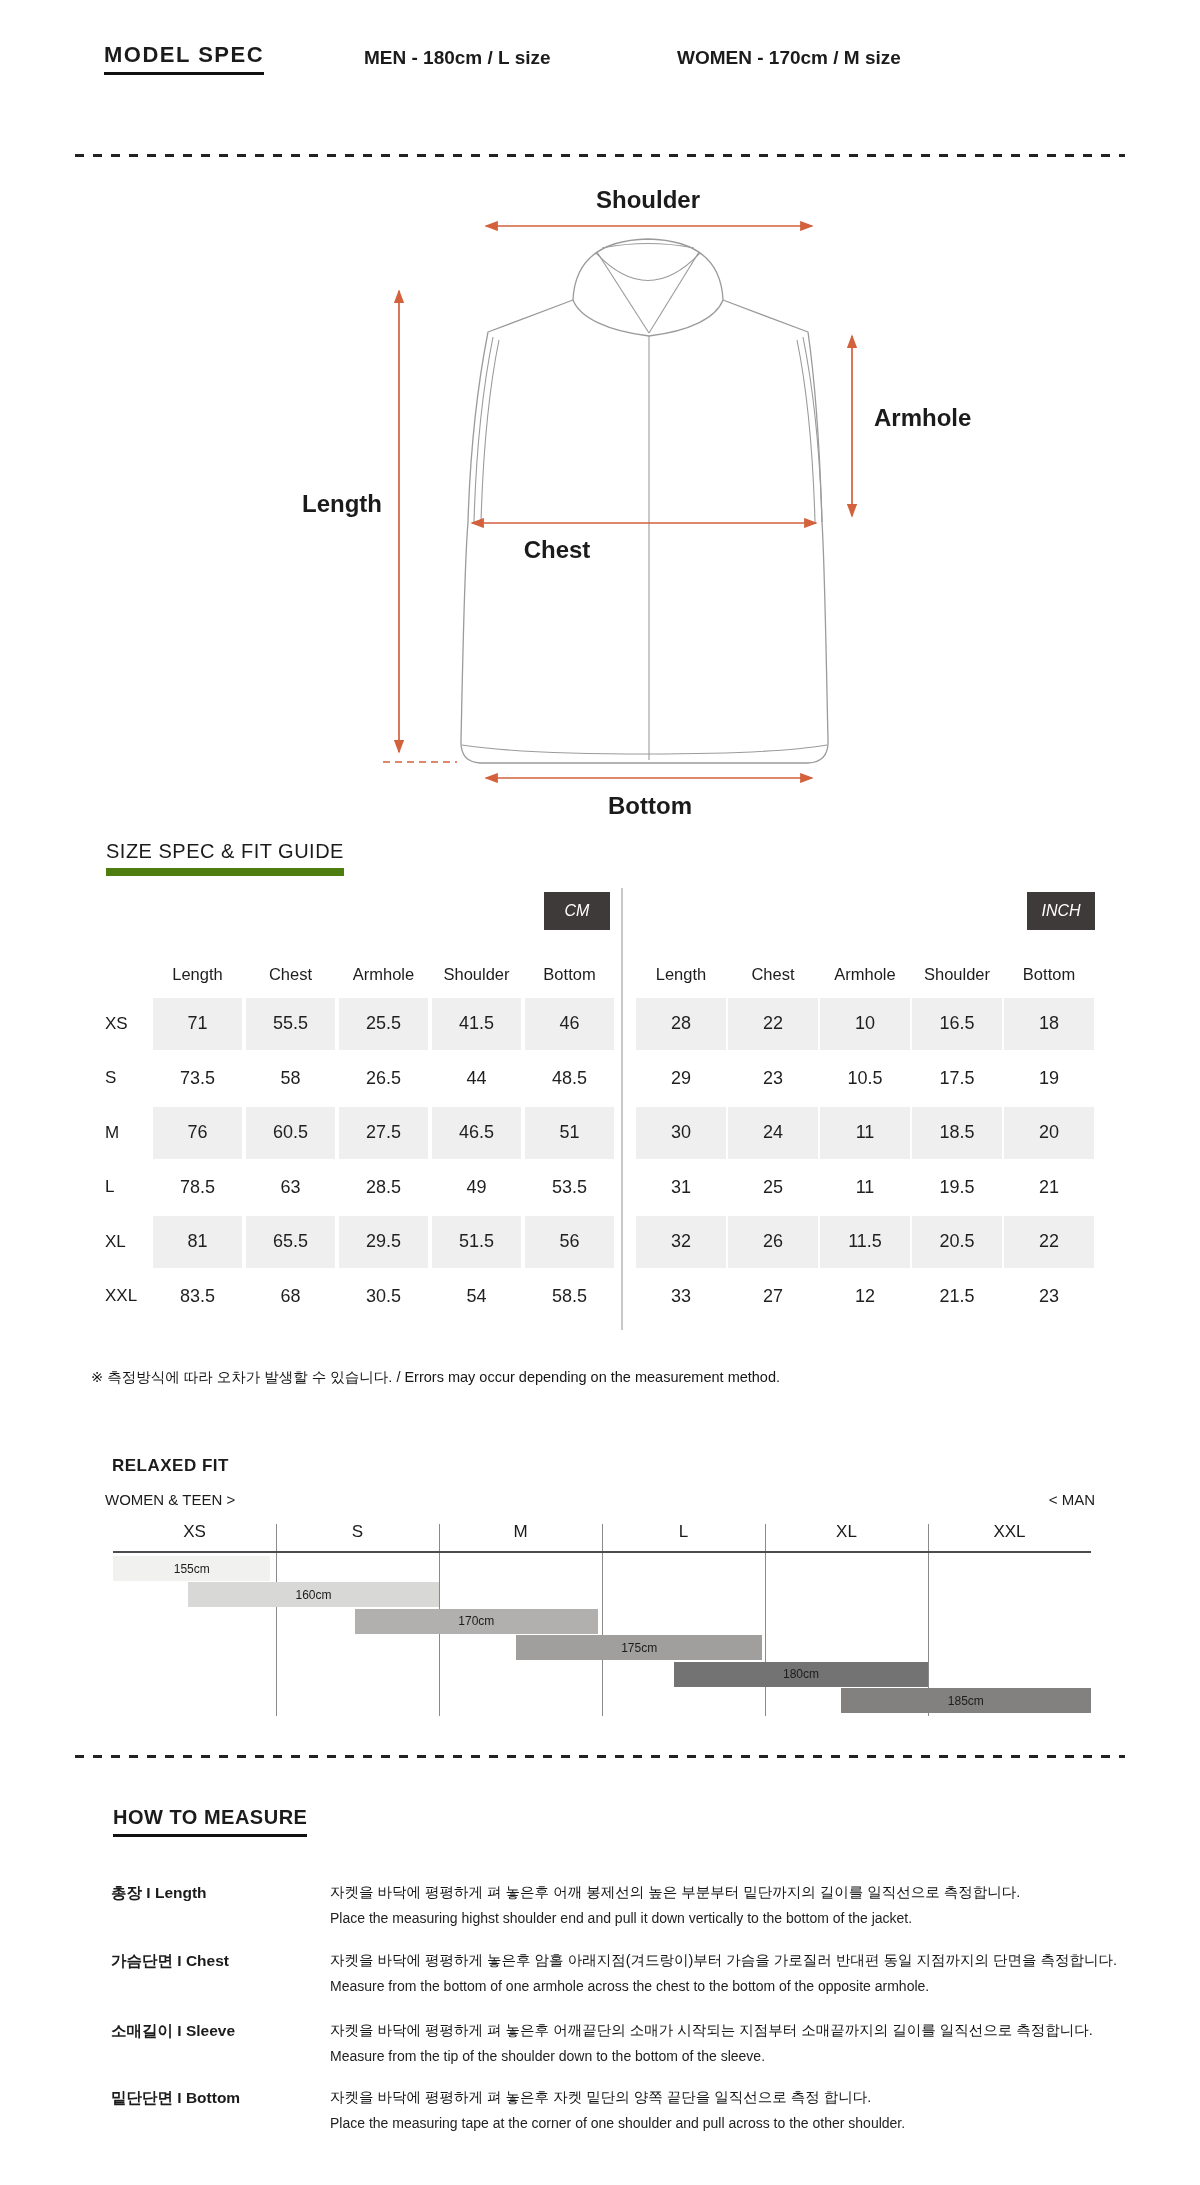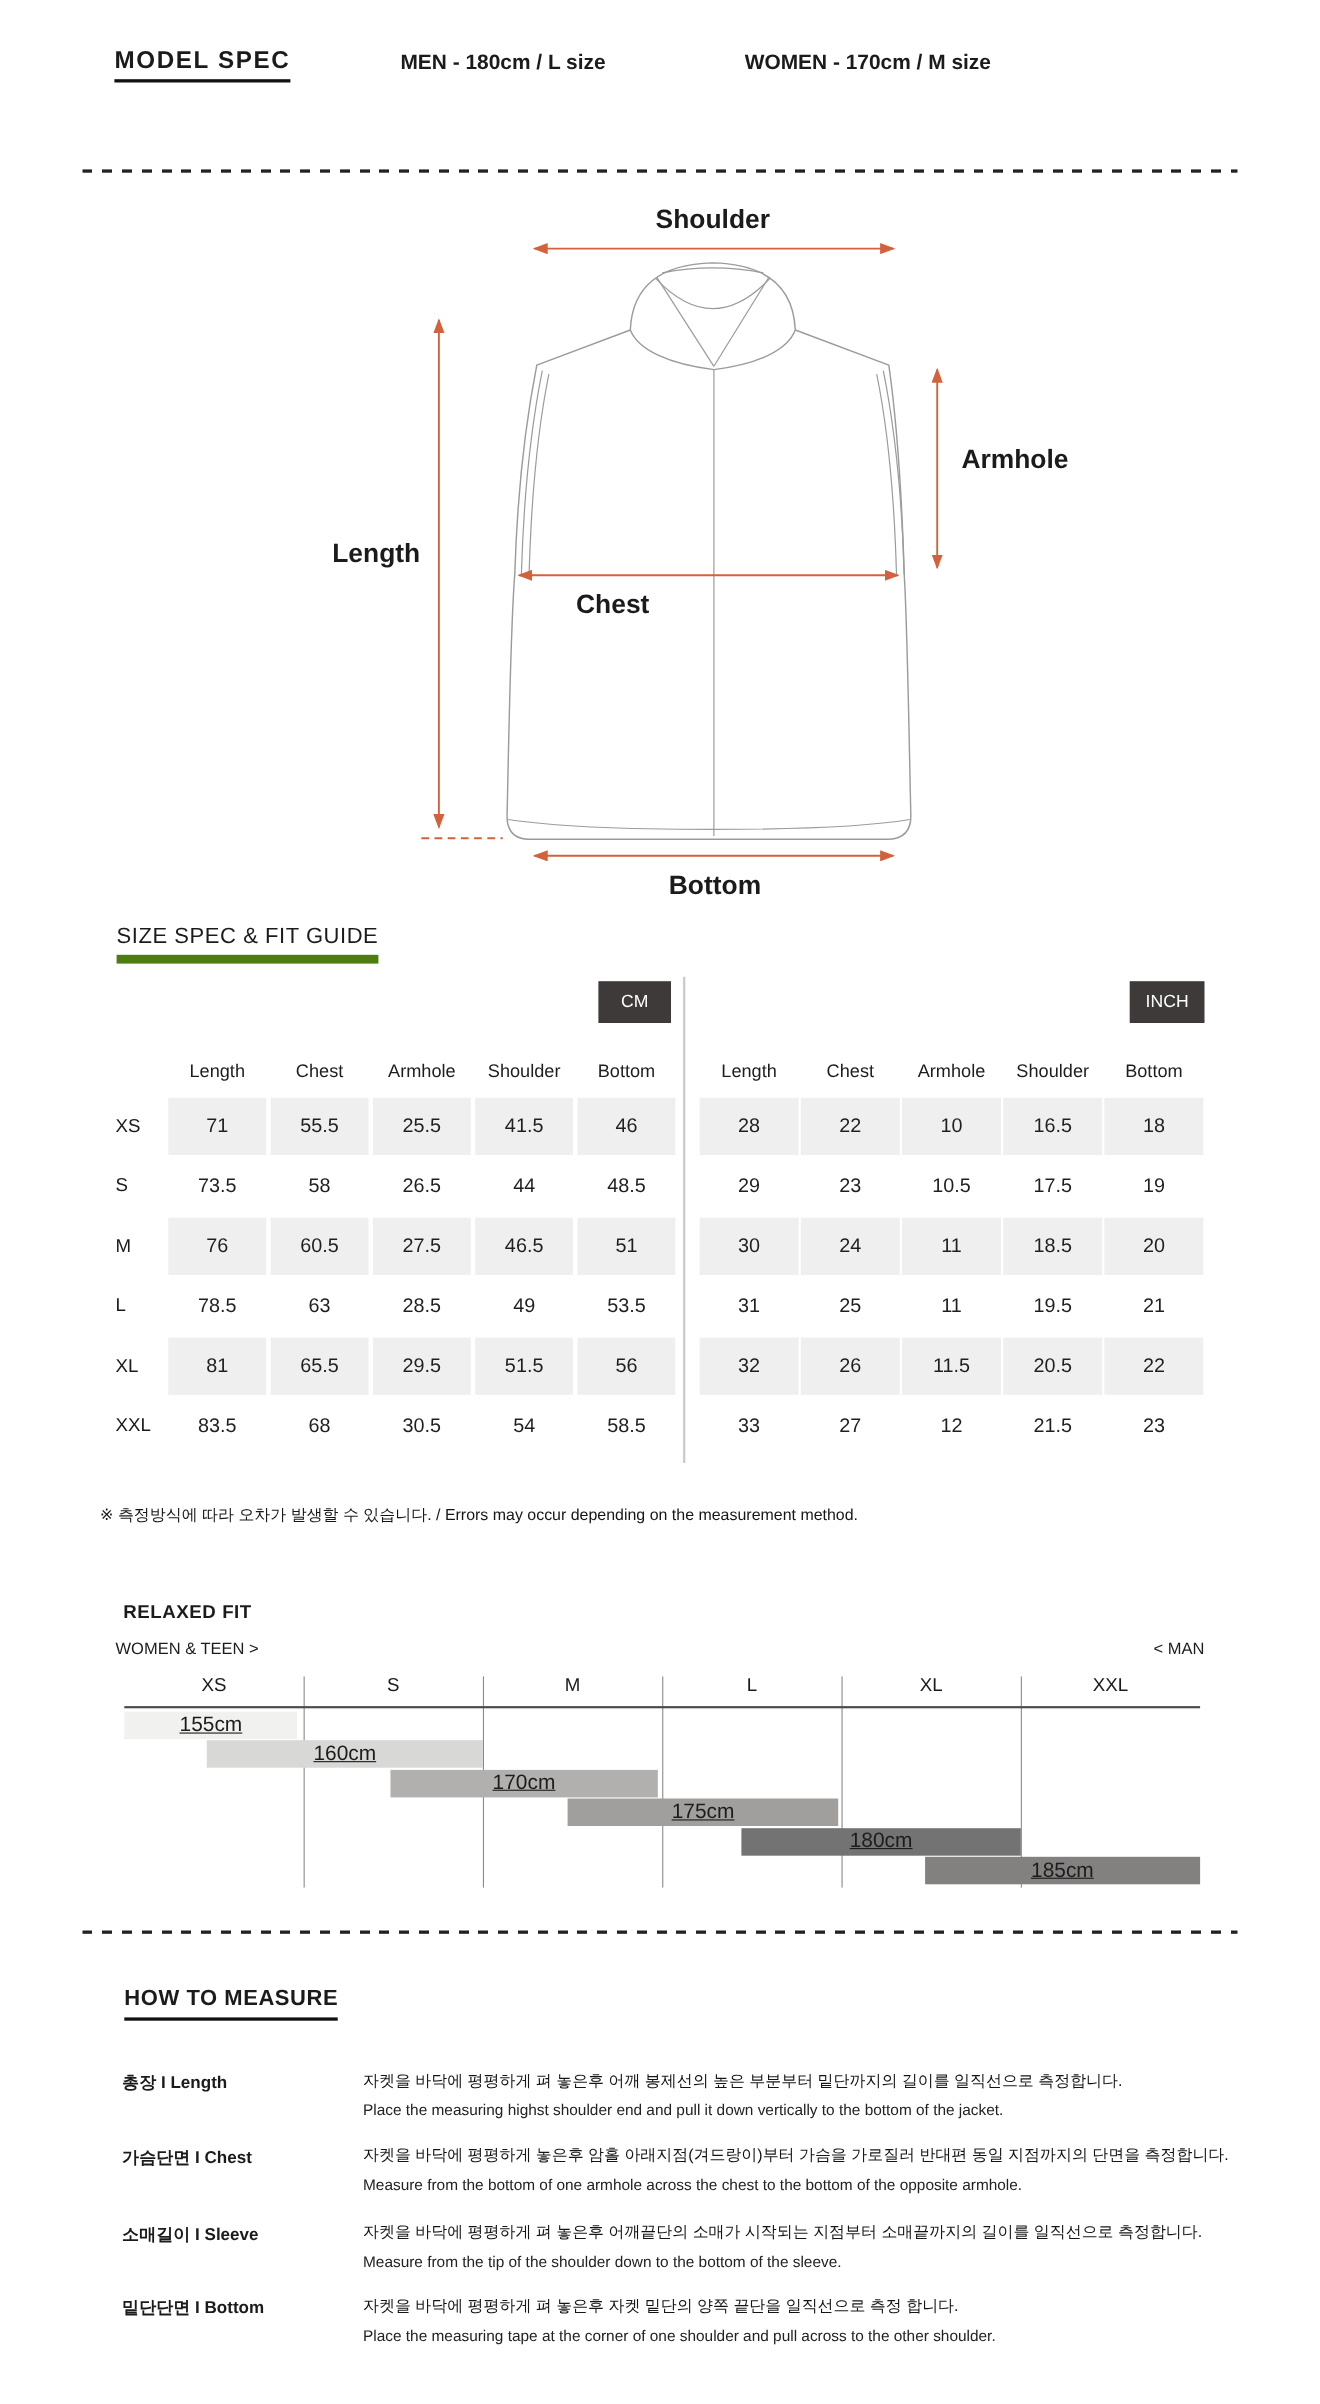--- a/index.html
+++ b/index.html
@@ -9,41 +9,41 @@
   .dashed{position:absolute;left:75px;width:1050px;height:3px;
           background:repeating-linear-gradient(90deg,#222 0 9px,transparent 9px 18px);}
   
   .title-big{position:absolute;font-weight:bold;border-bottom:3.5px solid #111;padding-bottom:4px;letter-spacing:1.5px;}
   .model-info{position:absolute;font-size:19px;font-weight:bold;margin-left:12px;}
   
   .diag-label{position:absolute;font-size:24px;font-weight:bold;color:#1b1b1b;}
   
   .sec-title{position:absolute;font-size:20px;font-weight:normal;border-bottom:8px solid #4d7c0f;padding-bottom:5px;letter-spacing:.5px;}
   .badge{position:absolute;top:892px;height:38px;background:#3d3a39;color:#fff;
-         display:flex;align-items:center;justify-content:center;font-size:16px;}
+         display:flex;align-items:center;justify-content:center;font-size:16px;font-style:italic;}
   .tbl{position:absolute;top:953px;display:grid;grid-template-rows:42px repeat(6,52px);row-gap:2.5px;}
   .tbl.cm{left:105px;grid-template-columns:44px repeat(5,89px);column-gap:4px;}
   .tbl.inch{left:636px;grid-template-columns:repeat(5,90px);column-gap:2px;}
   .tbl div{display:flex;align-items:center;justify-content:center;}
   .hc{font-size:16.5px;color:#1d1d1d;}
   .vc{font-size:18px;color:#1f1f1f;}
   .vc.sh{background:#efefef;}
   .szc{font-size:17px;justify-content:flex-start !important;}
   .vdiv{position:absolute;left:621px;top:888px;width:1.5px;height:442px;background:#c9c9c9;}
   .note{position:absolute;left:91px;top:1368px;font-size:14.5px;color:#161616;}
   
   .fit-title{position:absolute;left:112px;top:1456px;font-size:17px;font-weight:bold;letter-spacing:.5px;}
   .fit-sub{position:absolute;font-size:15px;color:#1b1b1b;}
   .fit-axis-labels{position:absolute;left:113px;top:1522px;width:978px;display:flex;}
   .fit-axis-labels span{width:163px;text-align:center;font-size:17px;}
   .fit-tick{position:absolute;top:1524px;width:1px;height:192px;background:#8a8a8a;}
   .fit-axis{position:absolute;left:113px;top:1551px;width:978px;height:2px;background:#4c4c4c;}
   .fit-bars{position:absolute;left:113px;top:1556px;width:978px;height:160px;}
   .fit-bar{position:absolute;height:25px;display:flex;align-items:center;justify-content:center;}
-  .fit-bar span{font-size:19px;color:#1c1c1c;text-decoration:underline;}
+  .fit-bar span{font-size:12px;color:#1c1c1c;}
   
   .htm-title{position:absolute;left:113px;top:1806px;font-size:20px;font-weight:bold;border-bottom:3px solid #111;padding-bottom:5px;letter-spacing:.5px;}
   .mrow{position:absolute;left:0;width:1200px;}
   .mrow .lbl{position:absolute;left:111px;top:0;font-size:15.5px;font-weight:bold;white-space:nowrap;}
   .mrow .desc{position:absolute;left:330px;top:0;width:820px;}
   .mrow .ko{font-size:14.5px;color:#141414;line-height:19px;}
   .mrow .en{font-size:14px;color:#222;margin-top:7px;line-height:18px;}
 </style>
 </head>
 <body>

